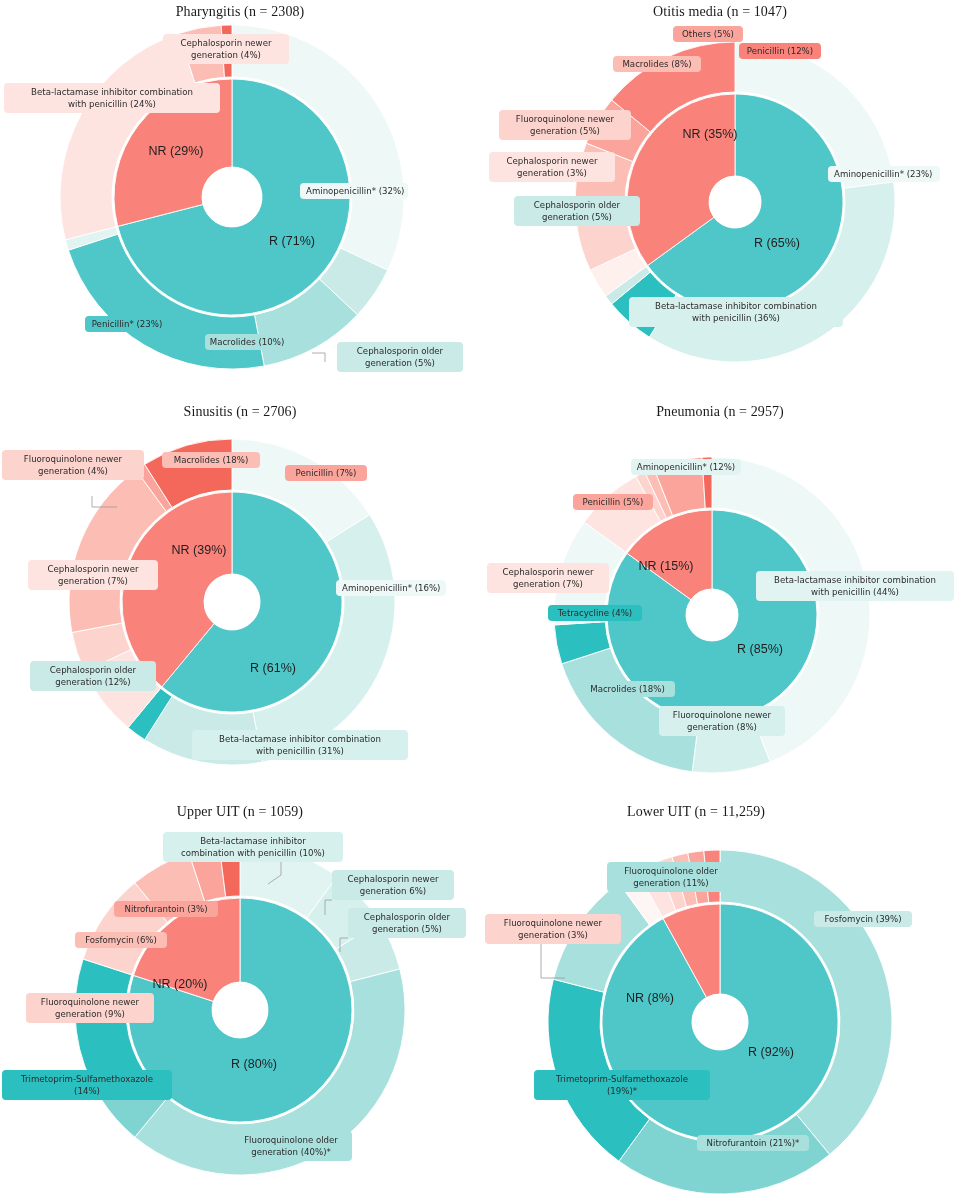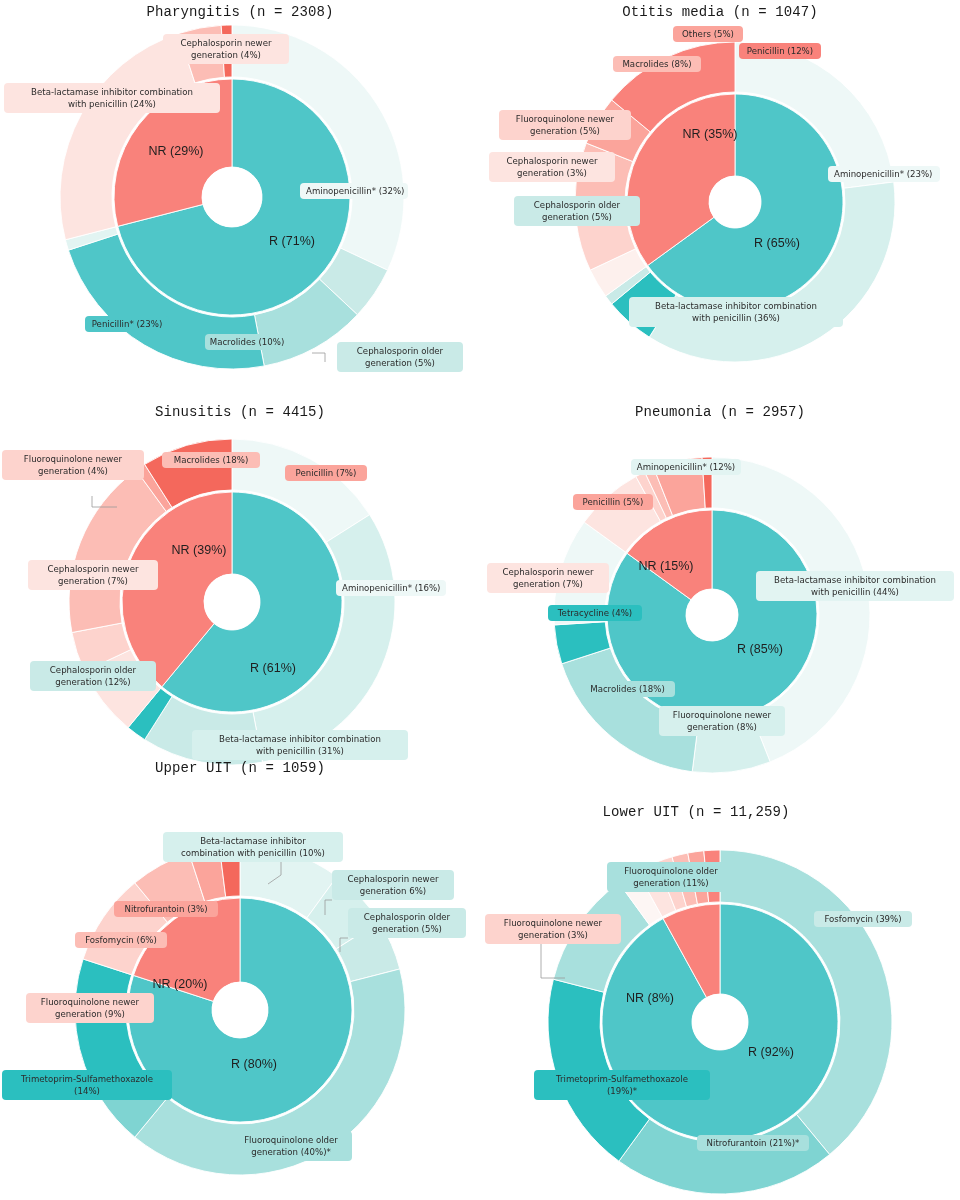--- a/index.html
+++ b/index.html
@@ -10,21 +10,21 @@
     font-family: "DejaVu Sans", sans-serif;
   }
   #grid {
     position: relative;
     width: 960px; height: 1200px;
   }
   .panel-title {
     position: absolute;
     top: 2px; left: 0; width: 480px;
     text-align: center;
-    font-family: Liberation Mono, monospace;
+    font-family: Liberation Serif, serif;
     font-size: 14px;
     color: #1a1a1a;
     letter-spacing: 0.1px;
   }
   .seg { stroke: #ffffff; stroke-width: 0.9; }
   .leader { stroke: #9a9a9a; stroke-width: 0.8; fill: none; }
   .lbl-text {
     font-family: "DejaVu Sans", sans-serif;
     font-size: 8.6px;
     fill: #2b2b2b;
@@ -328,18 +328,18 @@
         <g>
           <rect x="485" y="914" width="136" height="30" rx="4" ry="4" fill="#FDD3CD"></rect>
           <text x="553" y="925.8000000000001" text-anchor="middle" class="lbl-text">Fluoroquinolone newer</text>
           <text x="553" y="938.2" text-anchor="middle" class="lbl-text">generation (3%)</text>
         </g>
       </g>
     </svg>
   <div id="titles">
       <div class="panel-title" style="left: 0px; top: 4px; position: absolute; width: 480px;">Pharyngitis (n = 2308)</div>
       <div class="panel-title" style="left: 480px; top: 4px; position: absolute; width: 480px;">Otitis media (n = 1047)</div>
-      <div class="panel-title" style="left: 0px; top: 404px; position: absolute; width: 480px;">Sinusitis (n = 4415)</div>
+      <div class="panel-title" style="left: 0px; top: 404px; position: absolute; width: 480px;">Sinusitis (n = 2706)</div>
       <div class="panel-title" style="left: 480px; top: 404px; position: absolute; width: 480px;">Pneumonia (n = 2957)</div>
-      <div class="panel-title" style="left: 0px; top: 760px; position: absolute; width: 480px;">Upper UIT (n = 1059)</div>
+      <div class="panel-title" style="left: 0px; top: 804px; position: absolute; width: 480px;">Upper UIT (n = 1059)</div>
       <div class="panel-title" style="left: 456px; top: 804px; position: absolute; width: 480px;">Lower UIT (n = 11,259)</div>
     </div>
 </div>
 
 </body></html>

